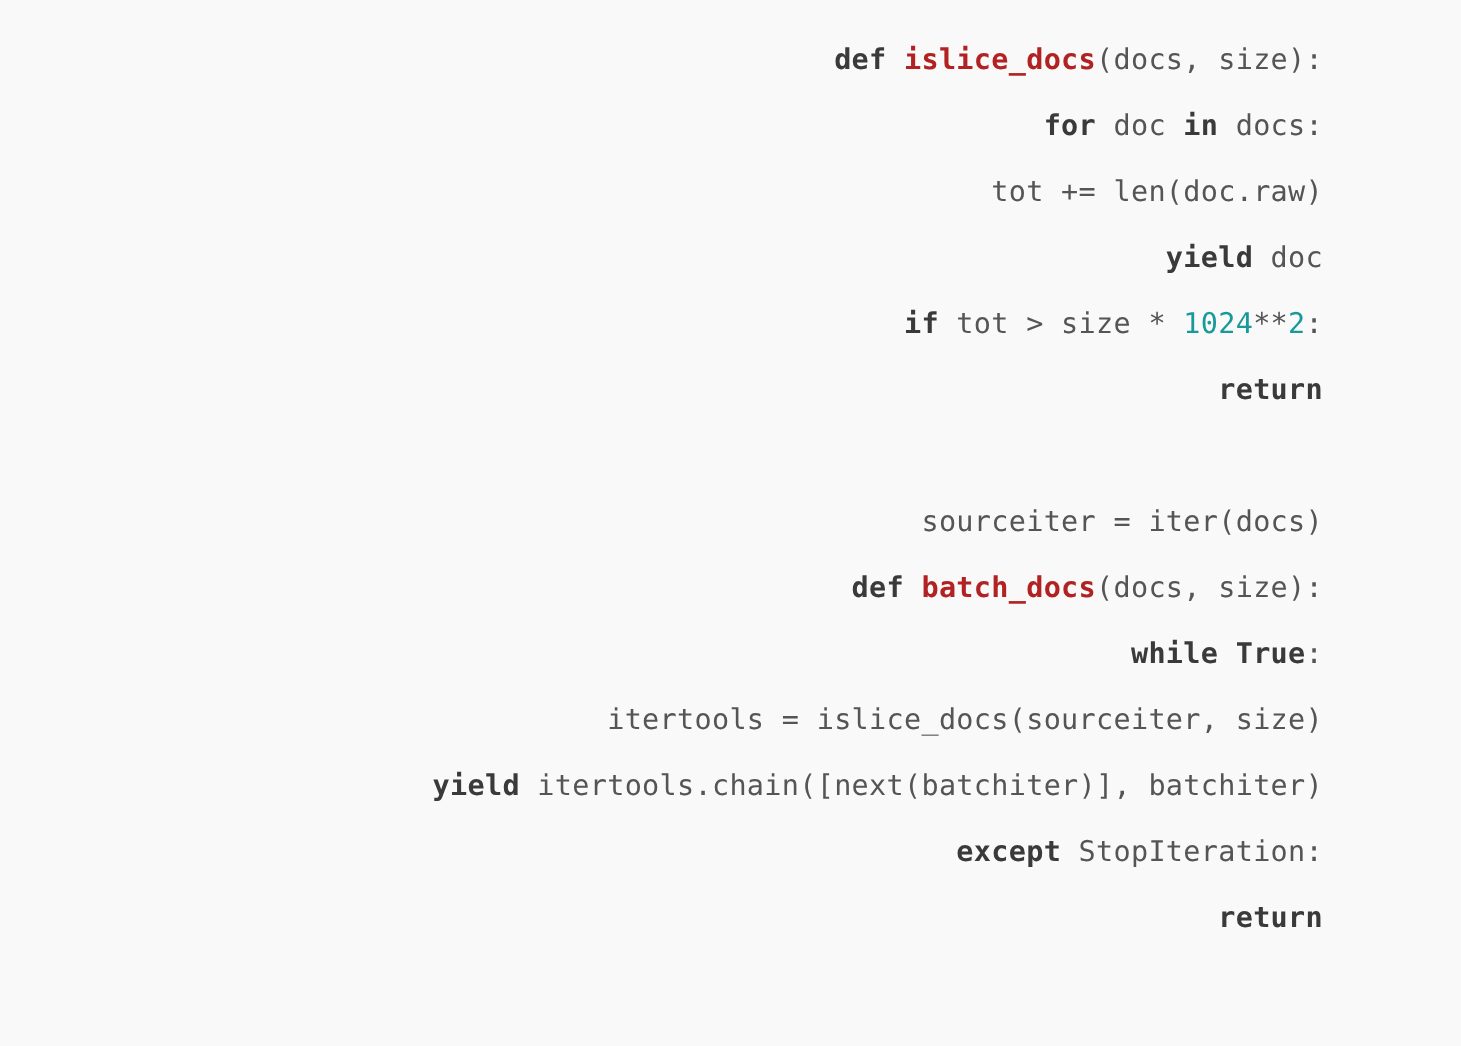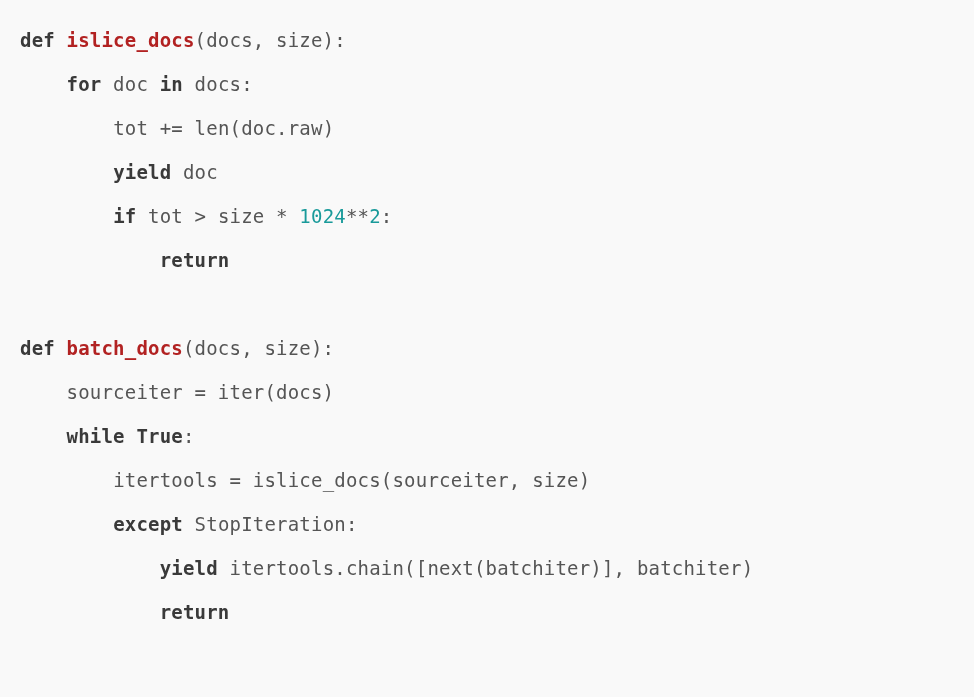--- a/index.html
+++ b/index.html
@@ -14,20 +14,21 @@
     font-family: "DejaVu Sans Mono", "Liberation Mono", monospace;
     overflow: hidden;
   }
 
   #code-block {
     box-sizing: border-box;
     width: 882px;
     height: 697px;
     background: #f9f9f9;
     padding: 18px 0 0 20px;
+    text-align: right;
   }
 
   .code-line {
     height: 44px;
     line-height: 44px;
     font-size: 19px;
     letter-spacing: 0.2px;
     white-space: pre;
     color: #555555;
   }
@@ -62,21 +63,21 @@
 
 <div id="code-block">
   <div id="code-lines">
       <div class="code-line"><span class="tok-kw">def</span><span class="tok-plain"> </span><span class="tok-fn">islice_docs</span><span class="tok-plain">(docs, size):</span></div>
       <div class="code-line"><span class="tok-plain">    </span><span class="tok-kw">for</span><span class="tok-plain"> doc </span><span class="tok-kw">in</span><span class="tok-plain"> docs:</span></div>
       <div class="code-line"><span class="tok-plain">        </span><span class="tok-plain">tot += len(doc.raw)</span></div>
       <div class="code-line"><span class="tok-plain">        </span><span class="tok-kw">yield</span><span class="tok-plain"> doc</span></div>
       <div class="code-line"><span class="tok-plain">        </span><span class="tok-kw">if</span><span class="tok-plain"> tot &gt; size * </span><span class="tok-num">1024</span><span class="tok-op">**</span><span class="tok-num">2</span><span class="tok-plain">:</span></div>
       <div class="code-line"><span class="tok-plain">            </span><span class="tok-kw">return</span></div>
       <div class="code-line blank">&nbsp;</div>
+      <div class="code-line"><span class="tok-plain">    </span><span class="tok-plain">sourceiter = iter(docs)</span></div>
       <div class="code-line"><span class="tok-kw">def</span><span class="tok-plain"> </span><span class="tok-fn">batch_docs</span><span class="tok-plain">(docs, size):</span></div>
-      <div class="code-line"><span class="tok-plain">    </span><span class="tok-plain">sourceiter = iter(docs)</span></div>
       <div class="code-line"><span class="tok-plain">    </span><span class="tok-kw">while</span><span class="tok-plain"> </span><span class="tok-kw">True</span><span class="tok-plain">:</span></div>
       <div class="code-line"><span class="tok-plain">        </span><span class="tok-plain">itertools = islice_docs(sourceiter, size)</span></div>
+      <div class="code-line"><span class="tok-plain">            </span><span class="tok-kw">yield</span><span class="tok-plain"> itertools.chain([next(batchiter)], batchiter)</span></div>
       <div class="code-line"><span class="tok-plain">        </span><span class="tok-kw">except</span><span class="tok-plain"> StopIteration:</span></div>
-      <div class="code-line"><span class="tok-plain">            </span><span class="tok-kw">yield</span><span class="tok-plain"> itertools.chain([next(batchiter)], batchiter)</span></div>
       <div class="code-line"><span class="tok-plain">            </span><span class="tok-kw">return</span></div>
     </div>
 </div>
 
 </body></html>

